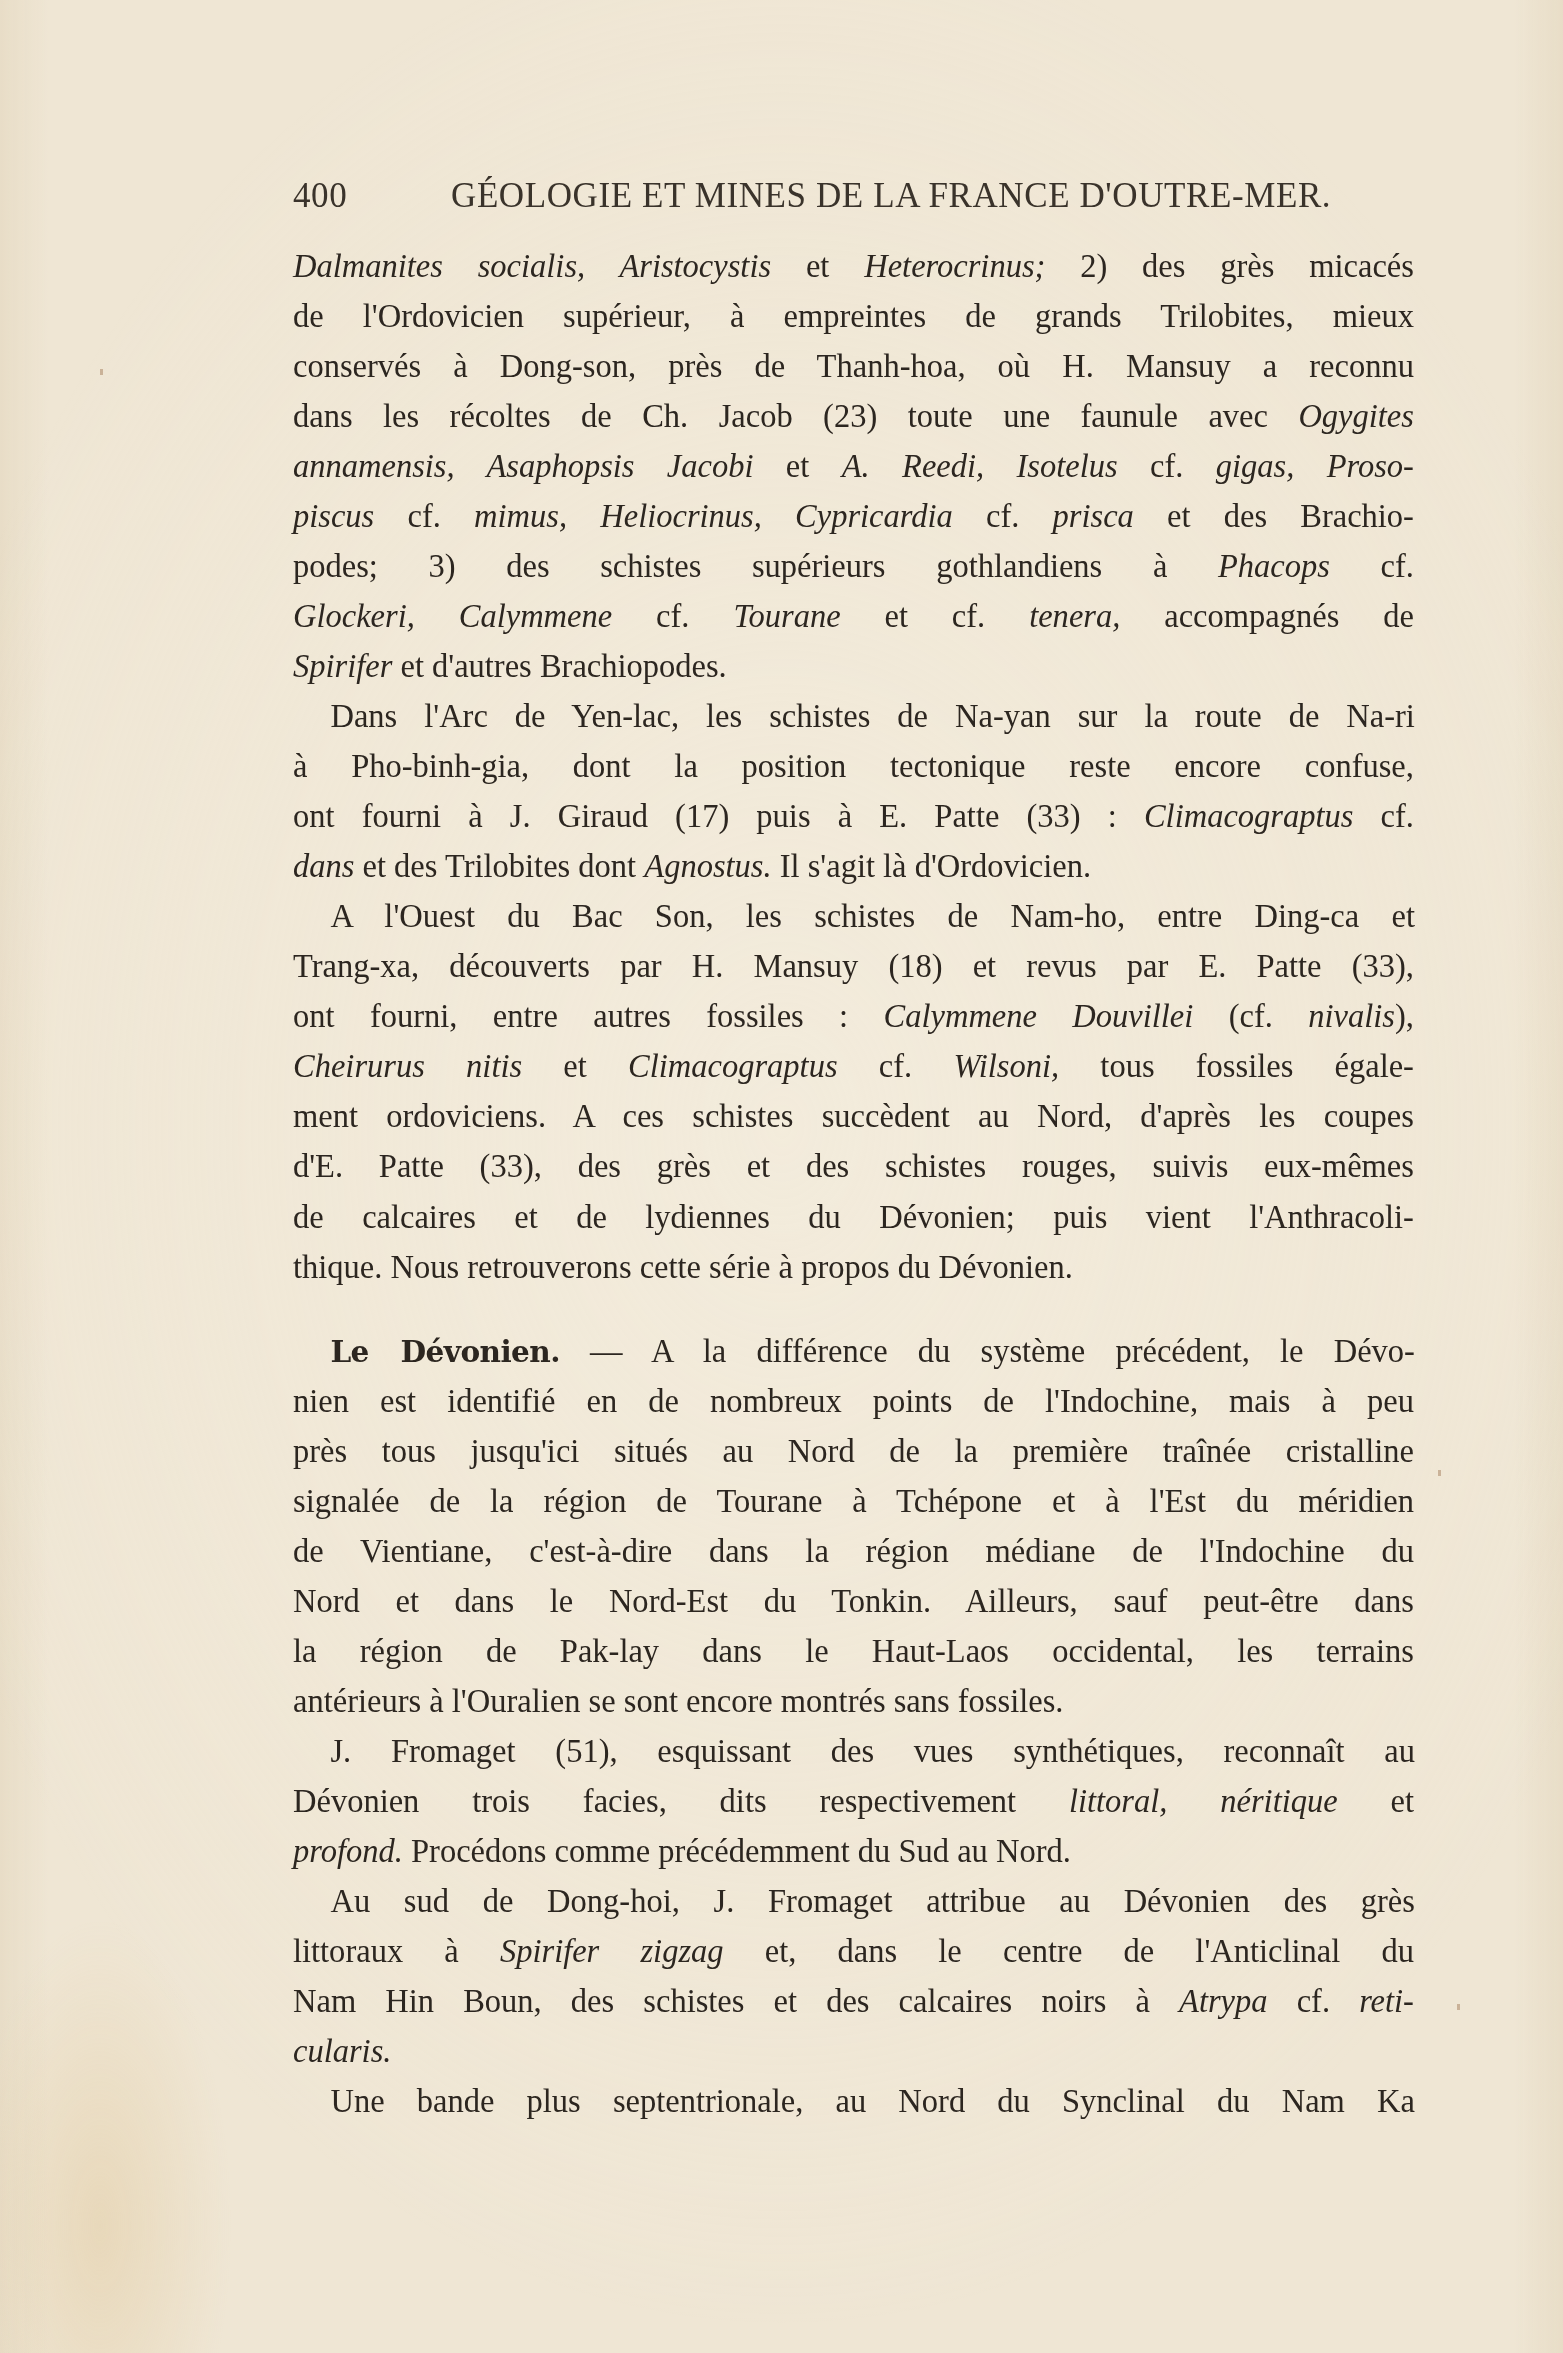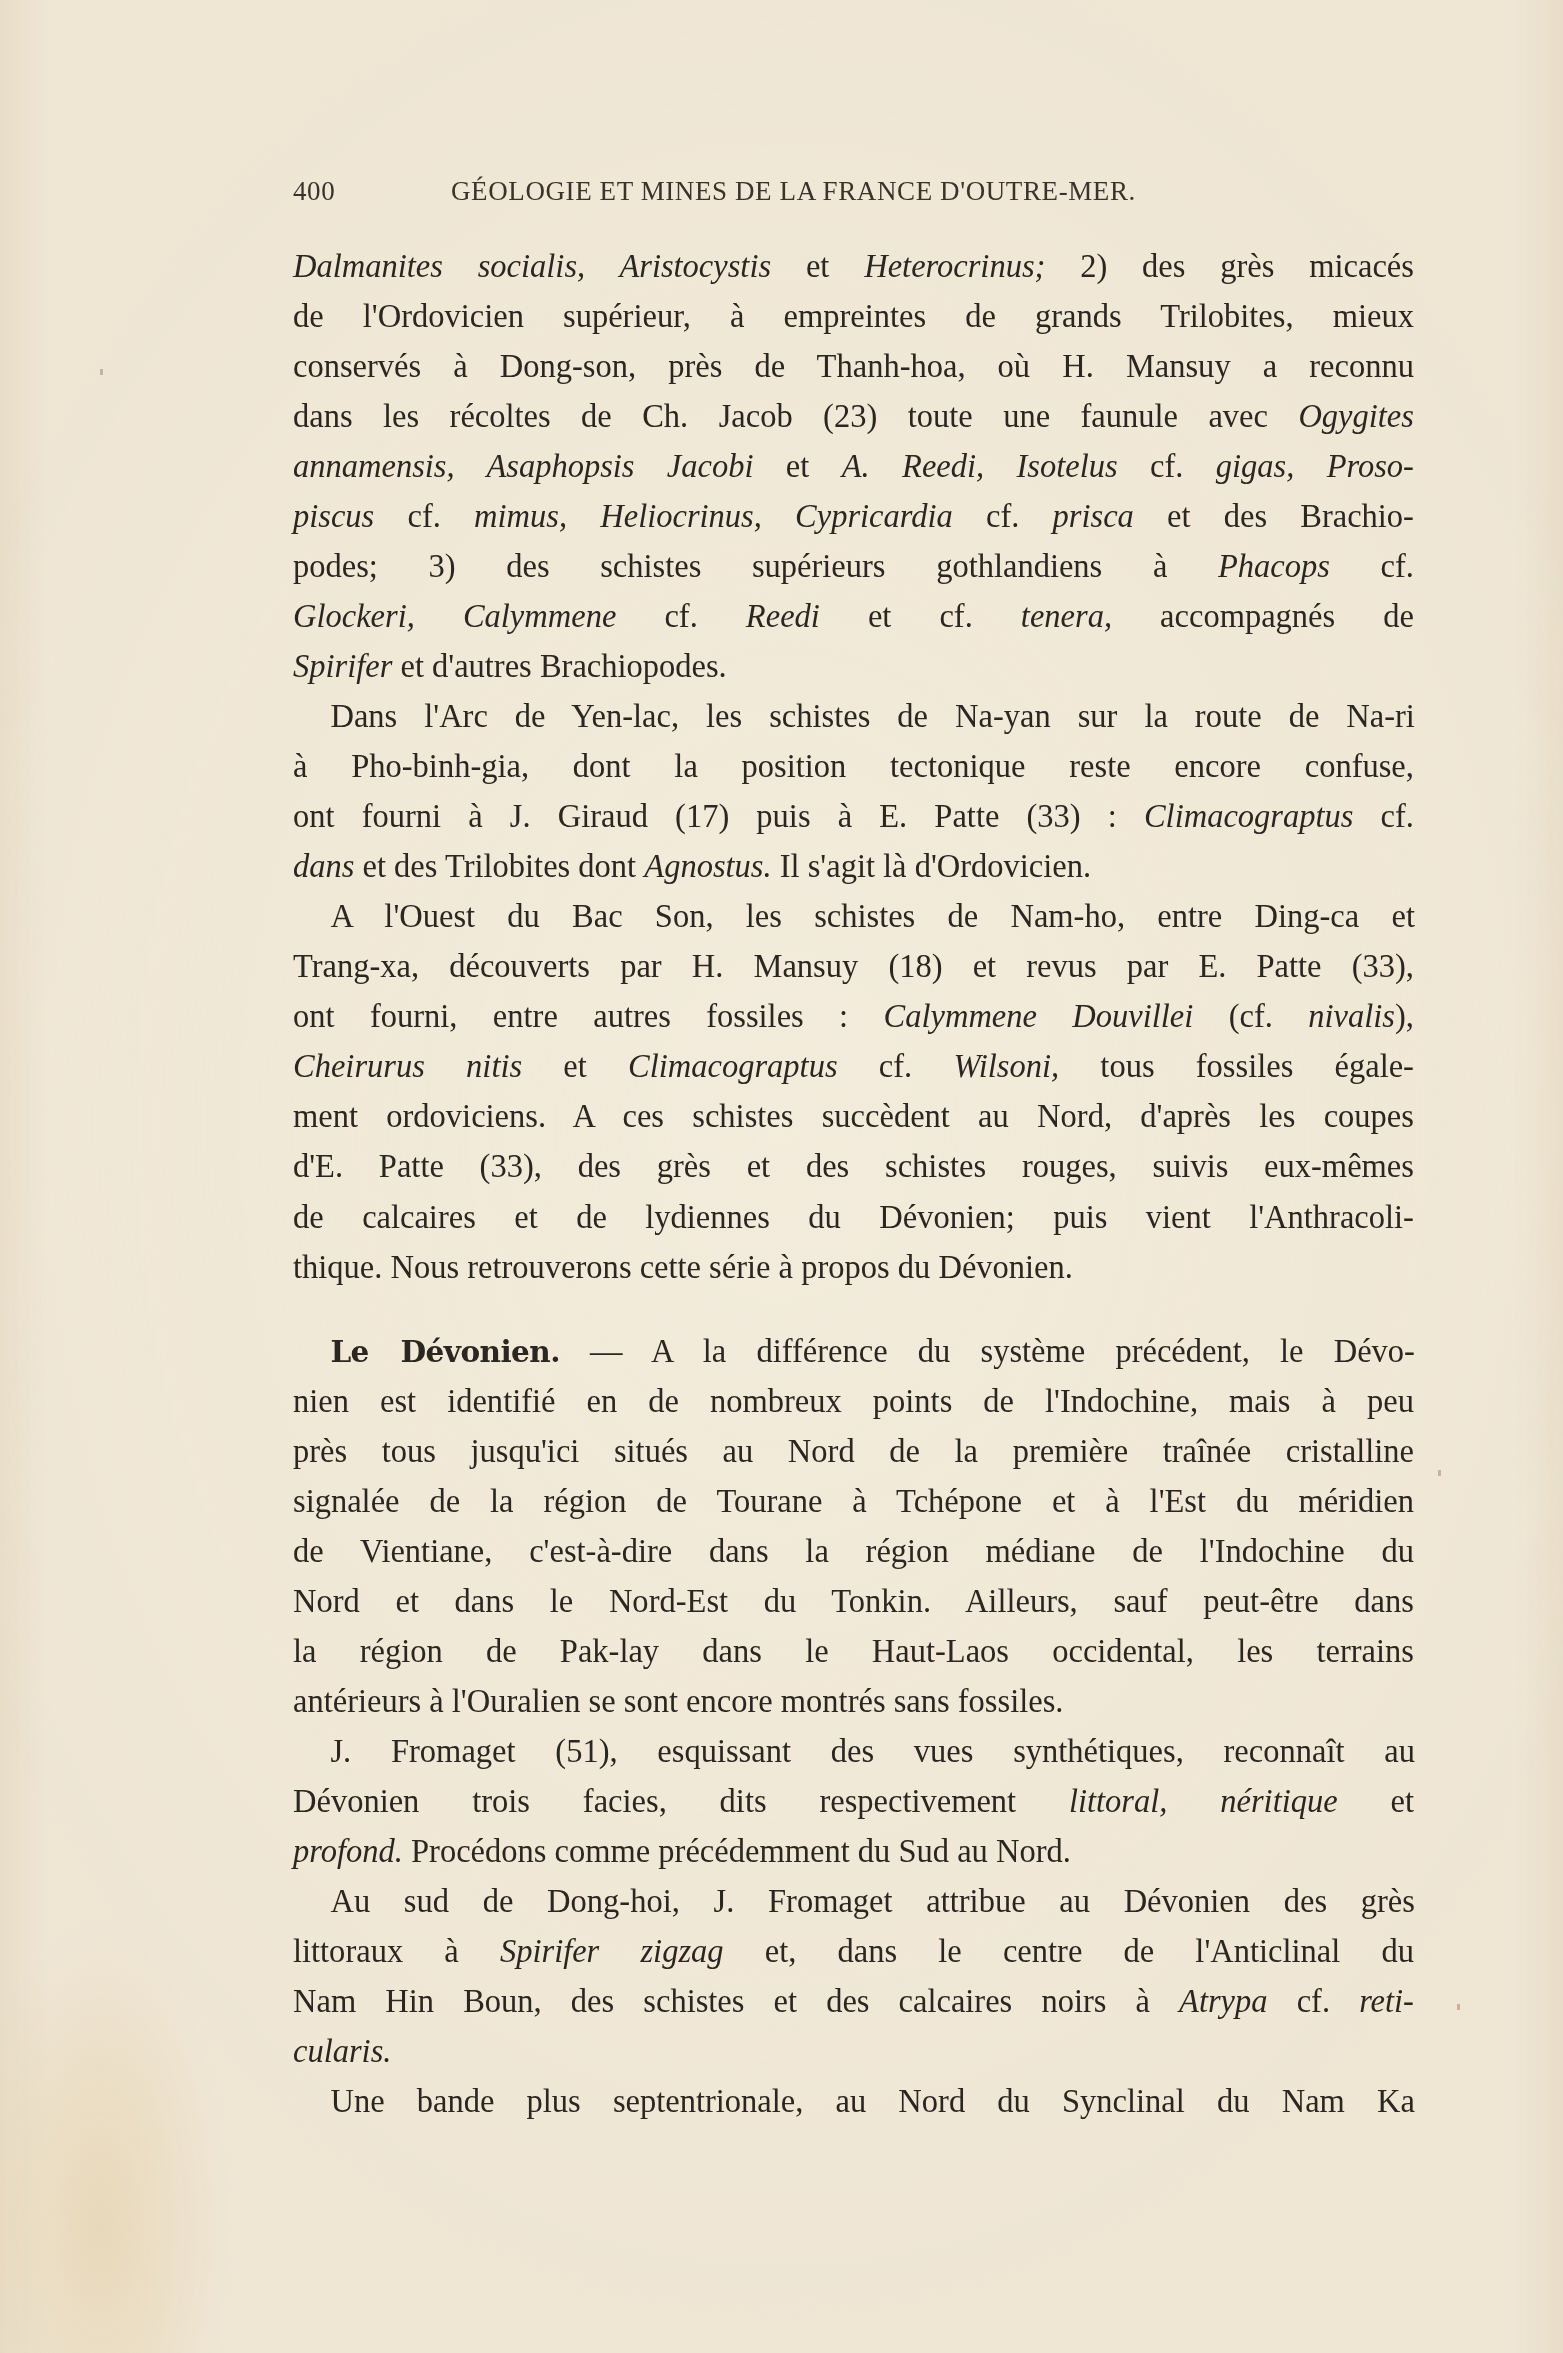--- a/index.html
+++ b/index.html
@@ -10,21 +10,21 @@
       radial-gradient(ellipse 188px 438px at 100px 2226px, rgba(214,180,120,0.28), rgba(214,180,120,0) 70%),
       radial-gradient(ellipse 1126px 1501px at 782px 1126px, rgba(246,240,226,0.55), rgba(246,240,226,0) 80%),
       linear-gradient(90deg, rgba(200,180,140,0.18) 0px, rgba(200,180,140,0) 50px, rgba(200,180,140,0) 1513px, rgba(200,180,140,0.18) 1564px);
     position: relative;
     font-family: "Liberation Serif", "DejaVu Serif", serif;
     color: #2c2620;
   }
   .page { position: absolute; left: 293px; top: 0; width: 1138px; }
   .running-head {
     position: absolute; top: 176px; left: 0; width: 976px;
-    font-size: 27px; letter-spacing: 0.6px; color: #3a332b;
+    font-size: 35px; letter-spacing: 0.6px; color: #3a332b;
     white-space: nowrap;
   }
   .running-head .folio { display: inline-block; width: 158px; }
   .line {
     position: absolute; left: 0; width: 1138px;
     font-size: 33px; line-height: 38px; height: 38px;
     white-space: nowrap;
     text-align: justify; text-align-last: justify;
     transform: scaleX(0.985); transform-origin: left;
   }
@@ -42,21 +42,21 @@
     <span class="folio">400</span><span>GÉOLOGIE ET MINES DE LA FRANCE D'OUTRE-MER.</span>
   </div>
   <div id="body-text">
       <div class="line" style="top: 247px;"><i>Dalmanites socialis, Aristocystis</i><span> et </span><i>Heterocrinus;</i><span> 2) des grès micacés</span></div>
       <div class="line" style="top: 297px;"><span>de l'Ordovicien supérieur, à empreintes de grands Trilobites, mieux</span></div>
       <div class="line" style="top: 347px;"><span>conservés à Dong-son, près de Thanh-hoa, où H. Mansuy a reconnu</span></div>
       <div class="line" style="top: 397px;"><span>dans les récoltes de Ch. Jacob (23) toute une faunule avec </span><i>Ogygites</i></div>
       <div class="line" style="top: 447px;"><i>annamensis, Asaphopsis Jacobi</i><span> et </span><i>A. Reedi, Isotelus</i><span> cf. </span><i>gigas, Proso-</i></div>
       <div class="line" style="top: 497px;"><i>piscus</i><span> cf. </span><i>mimus, Heliocrinus, Cypricardia</i><span> cf. </span><i>prisca</i><span> et des Brachio-</span></div>
       <div class="line" style="top: 547px;"><span>podes; 3) des schistes supérieurs gothlandiens à </span><i>Phacops</i><span> cf.</span></div>
-      <div class="line" style="top: 597px;"><i>Glockeri, Calymmene</i><span> cf. </span><i>Reedi</i><span> et cf. </span><i>tenera,</i><span> accompagnés de</span></div>
+      <div class="line" style="top: 597px;"><i>Glockeri, Calymmene</i><span> cf. </span><i>Tourane</i><span> et cf. </span><i>tenera,</i><span> accompagnés de</span></div>
       <div class="line last" style="top: 647px;"><i>Spirifer</i><span> et d'autres Brachiopodes.</span></div>
       <div class="line indent" style="top: 697px;"><span>Dans l'Arc de Yen-lac, les schistes de Na-yan sur la route de Na-ri</span></div>
       <div class="line" style="top: 747px;"><span>à Pho-binh-gia, dont la position tectonique reste encore confuse,</span></div>
       <div class="line" style="top: 797px;"><span>ont fourni à J. Giraud (17) puis à E. Patte (33) : </span><i>Climacograptus</i><span> cf.</span></div>
       <div class="line last" style="top: 847px;"><i>dans</i><span> et des Trilobites dont </span><i>Agnostus.</i><span> Il s'agit là d'Ordovicien.</span></div>
       <div class="line indent" style="top: 897px;"><span>A l'Ouest du Bac Son, les schistes de Nam-ho, entre Ding-ca et</span></div>
       <div class="line" style="top: 947px;"><span>Trang-xa, découverts par H. Mansuy (18) et revus par E. Patte (33),</span></div>
       <div class="line" style="top: 997px;"><span>ont fourni, entre autres fossiles : </span><i>Calymmene Douvillei</i><span> (cf. </span><i>nivalis</i><span>),</span></div>
       <div class="line" style="top: 1047px;"><i>Cheirurus nitis</i><span> et </span><i>Climacograptus</i><span> cf. </span><i>Wilsoni,</i><span> tous fossiles égale-</span></div>
       <div class="line" style="top: 1097px;"><span>ment ordoviciens. A ces schistes succèdent au Nord, d'après les coupes</span></div>

